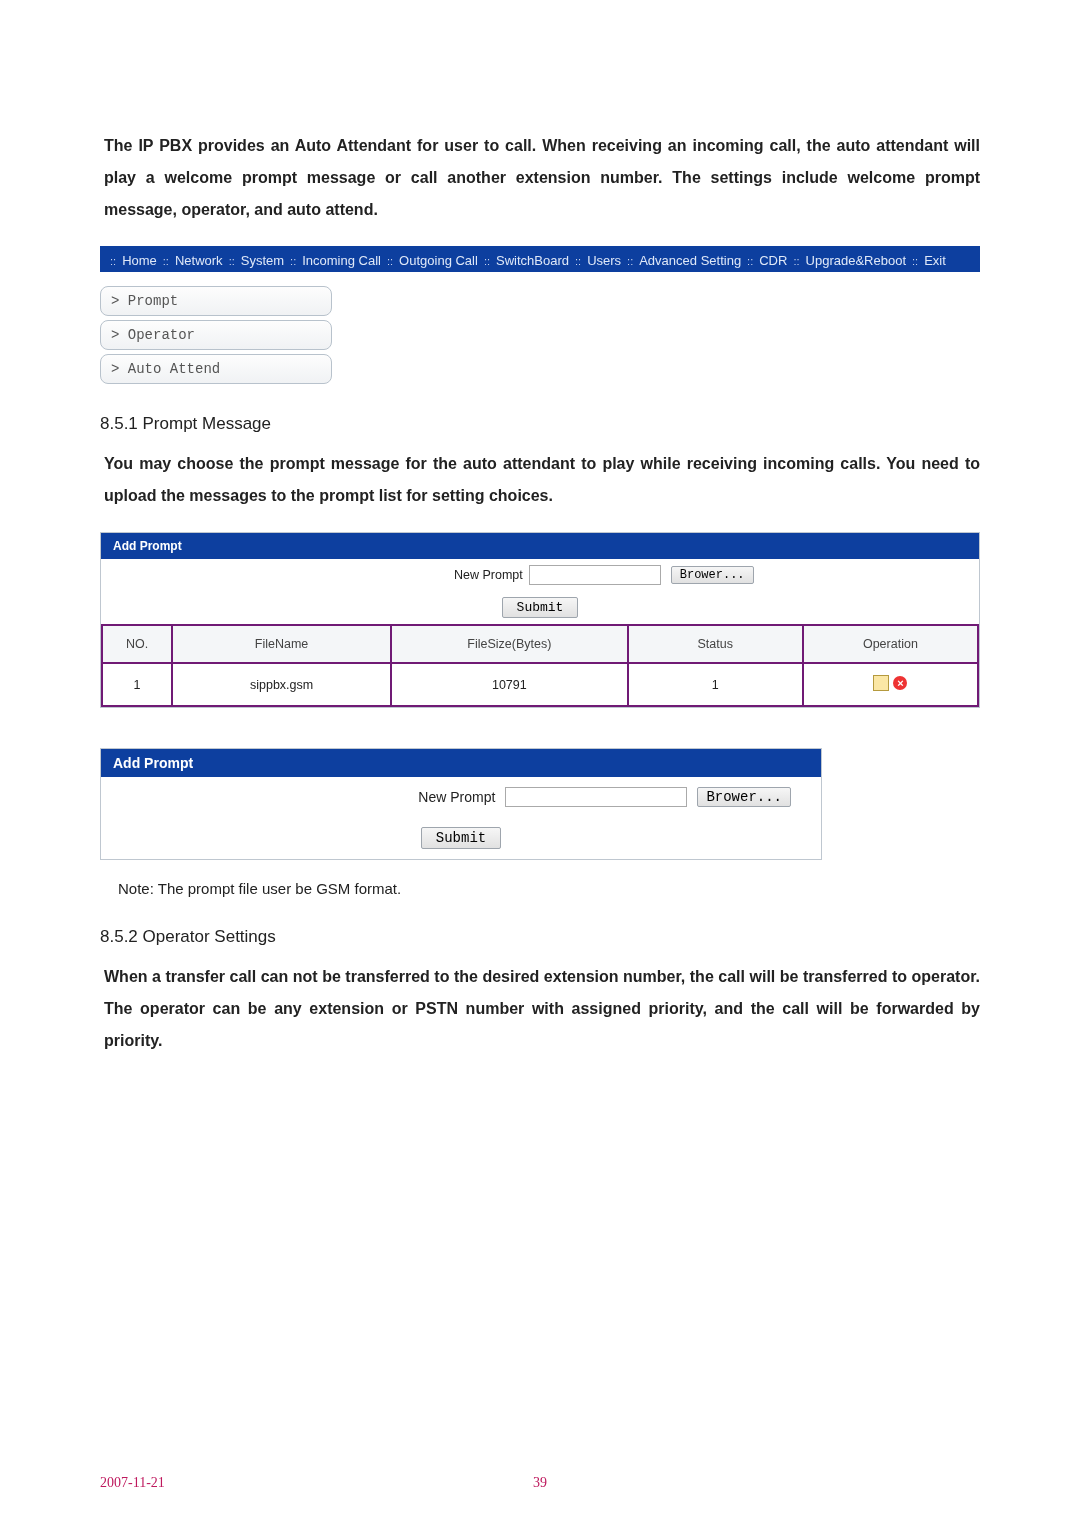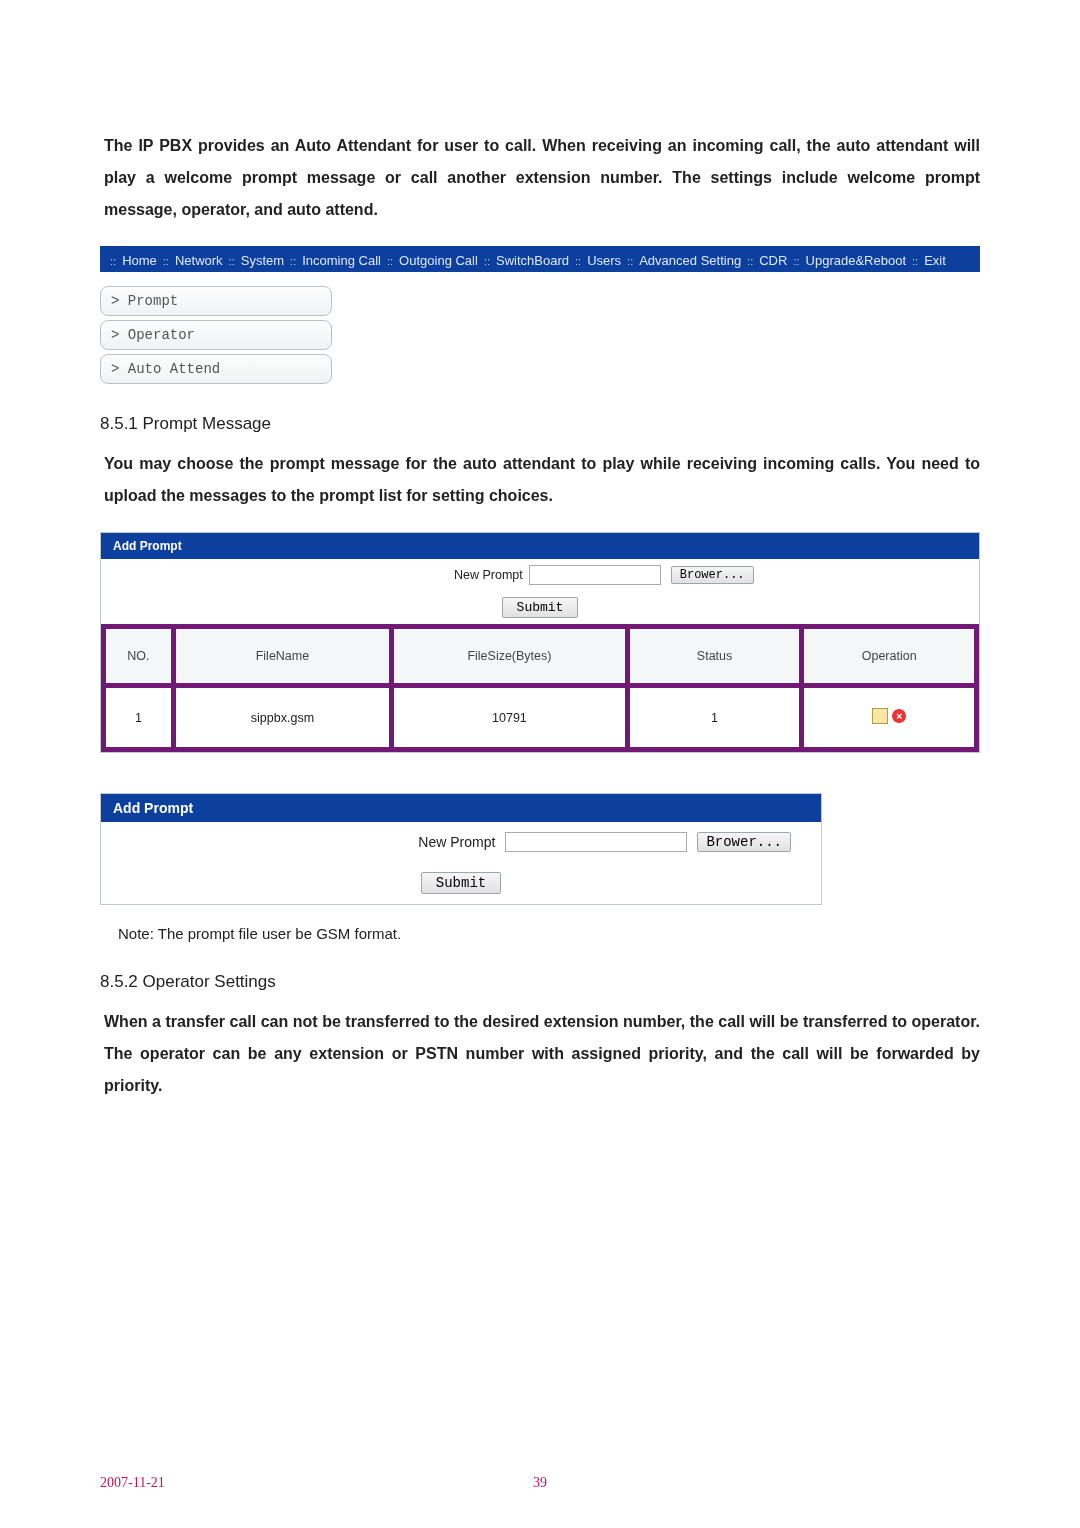--- a/index.html
+++ b/index.html
@@ -114,22 +114,22 @@
     font-size: 12px;
     padding: 1px 8px;
   }
 
   table.prompts {
     width: 100%;
     border-collapse: collapse;
     font-size: 12.5px;
   }
   table.prompts th, table.prompts td {
-    border: 5px solid #701a75;
-    padding: 20px 6px;
+    border: 2px solid #701a75;
+    padding: 11px 6px;
     text-align: center;
     background: #fff;
   }
   table.prompts th {
     background: #f4f6f8;
     font-weight: normal;
     color: #444;
   }
   .op-icons { display: inline-flex; gap: 4px; align-items: center; justify-content: center; }
   .icon-sq { width:14px; height:14px; background:#fbe7a5; border:1px solid #b59a3e; display:inline-block; }

